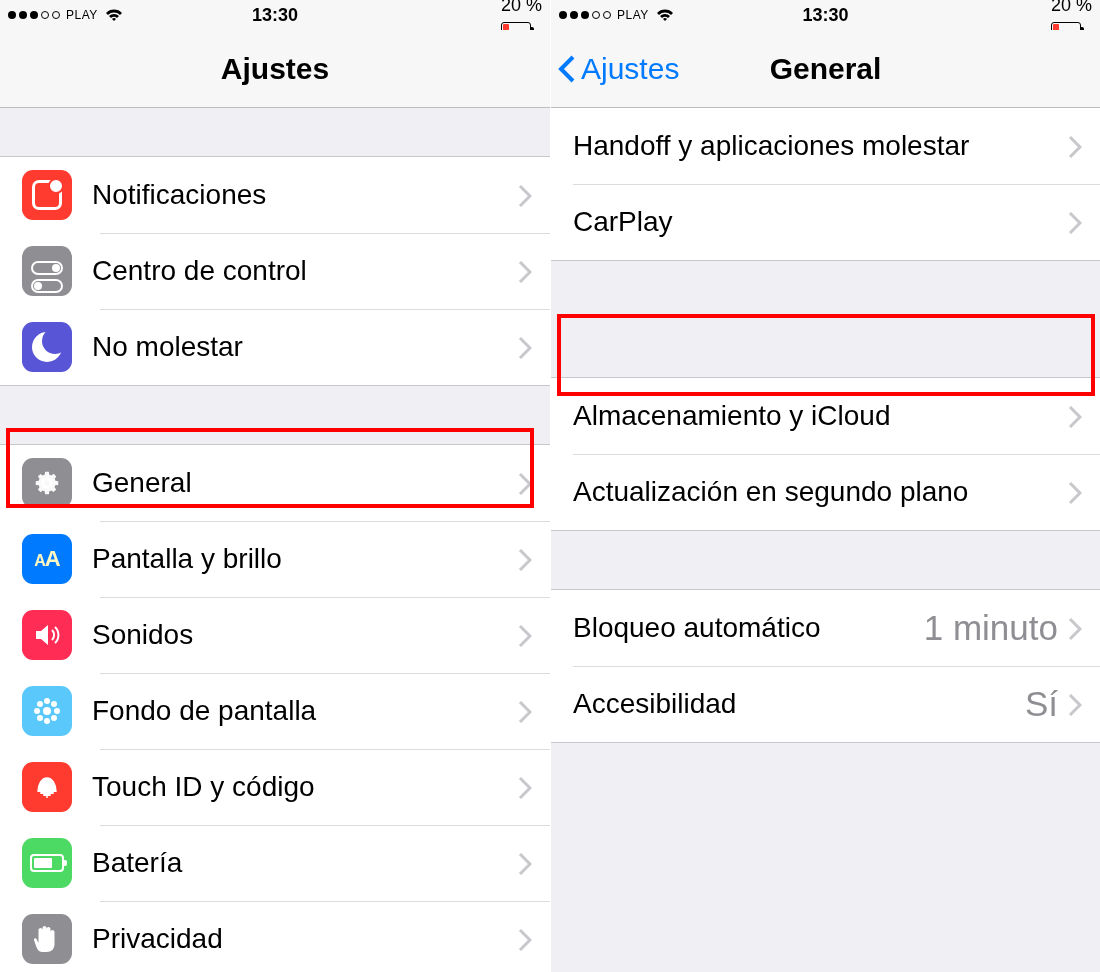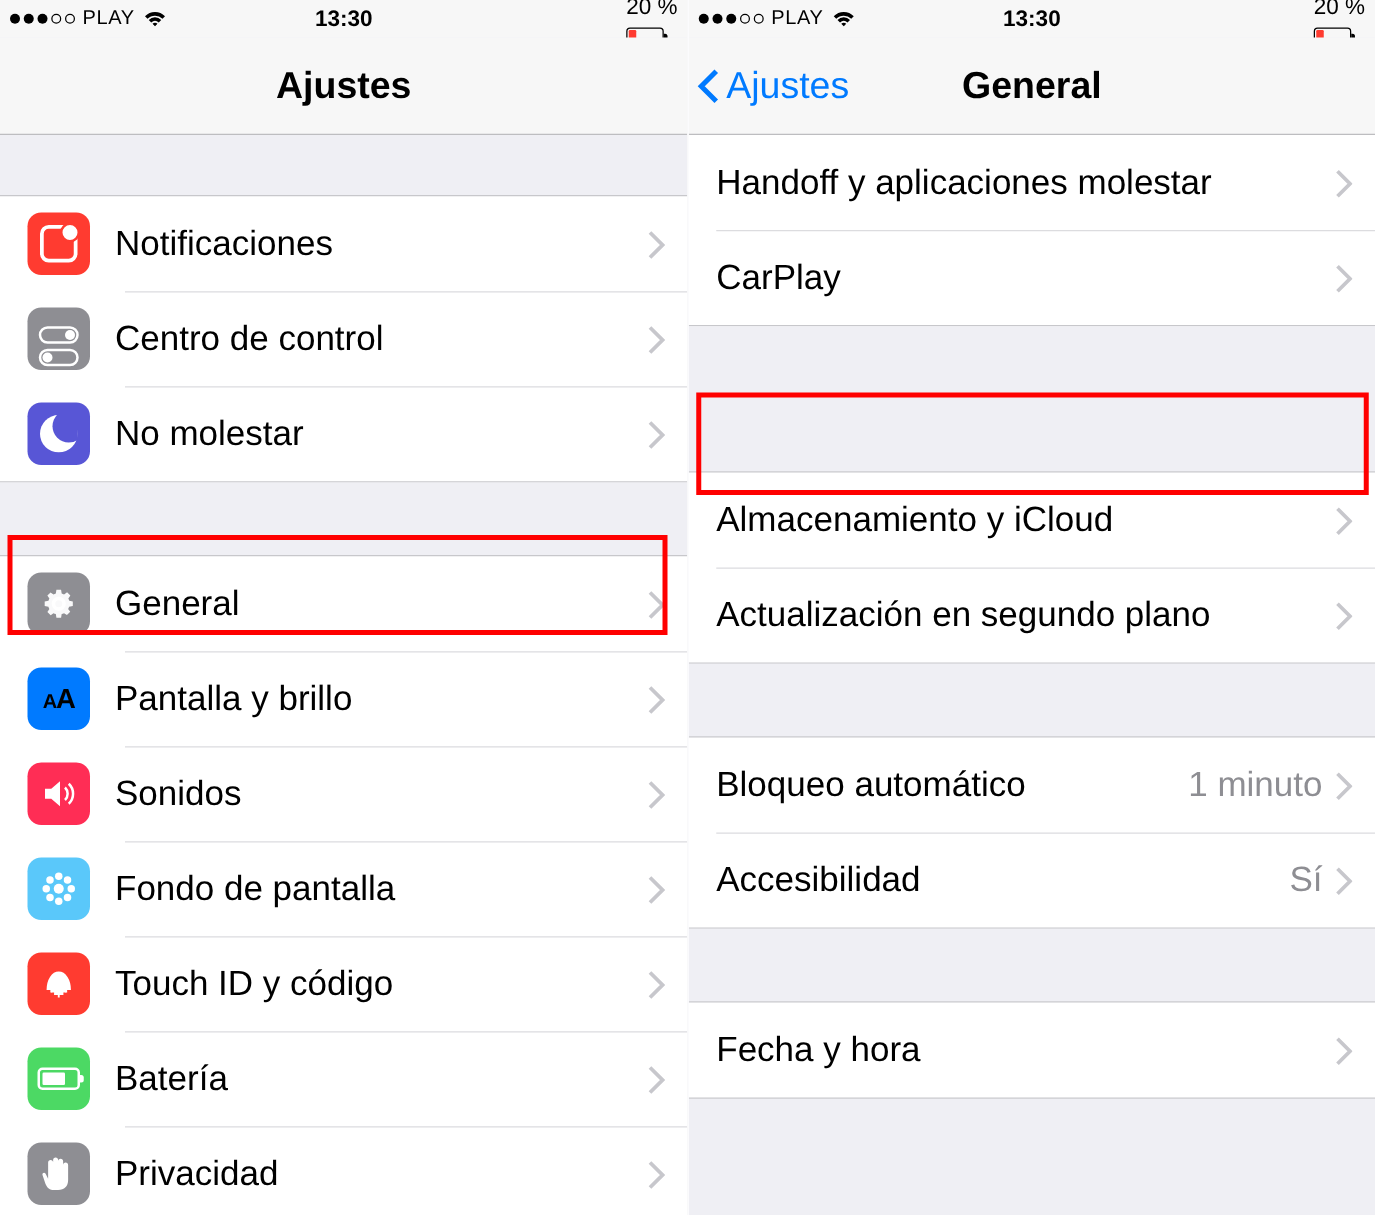--- a/index.html
+++ b/index.html
@@ -36,21 +36,21 @@
     position: relative;
     padding: 0 8px;
   }
   .status-left { display: flex; align-items: center; gap: 6px; }
   .signal-dots { display: flex; gap: 3px; }
   .signal-dots .dot {
     width: 8px; height: 8px; border-radius: 50%;
   }
   .signal-dots .filled { background: #000; }
   .signal-dots .empty { border: 1px solid #000; }
-  .carrier { font-size: 16px; letter-spacing: 0.5px;}
+  .carrier { font-size: 12px; letter-spacing: 0.5px;}
   .wifi {
     width: 20px; height: 14px; position: relative;
   }
   .wifi svg { display: block; }
   .status-center {
     position: absolute; left: 50%; transform: translateX(-50%);
     font-weight: 600;
   }
   .status-right {
     margin-left: auto; display: flex; align-items: flex-start; gap: 6px; flex-direction: column;
@@ -122,21 +122,21 @@
   .row.no-icon + .row.no-icon::before,
   .row.no-icon::before { left: 22px; }
   .list .row:first-child::before { display:none; }
 
   .row .icon {
     width: 50px; height: 50px; border-radius: 11px;
     margin-right: 20px; flex: 0 0 50px;
     display: flex; align-items: center; justify-content: center;
   }
   .row .label { flex: 1; }
-  .row .value { color: #8e8e93; font-size: 28px; margin-right: 10px; }
+  .row .value { color: #8e8e93; font-size: 35px; margin-right: 10px; }
   .row .chevron {
     width: 14px; height: 24px; margin-right: 18px;
   }
   .row .chevron svg { stroke: #c7c7cc; }
 
   
   .highlight-box {
     position: absolute;
     border: 4px solid #ff0000;
     pointer-events: none;
@@ -171,21 +171,21 @@
     width:32px;height:14px;border:2px solid #fff;border-radius:8px;position:relative;margin-bottom:4px;
   }
   .toggle-inner .pill::after{content:"";width:8px;height:8px;background:#fff;border-radius:50%;position:absolute;top:1px;}
   .toggle-inner .pill.on::after{right:1px;}
   .toggle-inner .pill.off::after{left:1px;}
   .moon {
     width:30px;height:30px;position:relative;overflow:hidden;
   }
   .moon::before{content:"";width:30px;height:30px;background:#fff;border-radius:50%;position:absolute;}
   .moon::after{content:"";width:26px;height:26px;background:#5856d6;border-radius:50%;position:absolute;left:10px;top:-4px;}
-  .aa-text{color:#000000;font-weight:700;font-size:22px;letter-spacing:-1px;}
+  .aa-text{color:#fef9c3;font-weight:700;font-size:22px;letter-spacing:-1px;}
   .aa-text .small{font-size:16px;}
   .batt-icon{width:34px;height:18px;border:2px solid #fff;border-radius:4px;position:relative;}
   .batt-icon::after{content:"";position:absolute;right:-5px;top:4px;width:3px;height:6px;background:#fff;border-radius:0 2px 2px 0;}
   .batt-icon::before{content:"";position:absolute;left:2px;top:2px;bottom:2px;width:60%;background:#fff;border-radius:1px;}
 </style>
 </head>
 <body>
 
 <div class="wrap">
 
@@ -439,26 +439,18 @@
           <div class="label">Accesibilidad</div>
           <div class="value">Sí</div>
           <div class="chevron"><svg viewBox="0 0 14 24" fill="none" stroke-width="3">
                 <polyline points="2,2 12,12 2,22"></polyline>
               </svg></div>
         </div>
       </div>
 
       <div class="section-gap big"></div>
 
-      <div class="list">
-        <div class="row no-icon">
-          <div class="label">Fecha y hora</div>
-          <div class="chevron"><svg viewBox="0 0 14 24" fill="none" stroke-width="3">
-                <polyline points="2,2 12,12 2,22"></polyline>
-              </svg></div>
-        </div>
-      </div>
     </div>
 
     <div class="highlight-box" style="left:6px; top:314px; width:538px; height:82px;"></div>
   </div>
 
 </div>
 
 </body></html>

